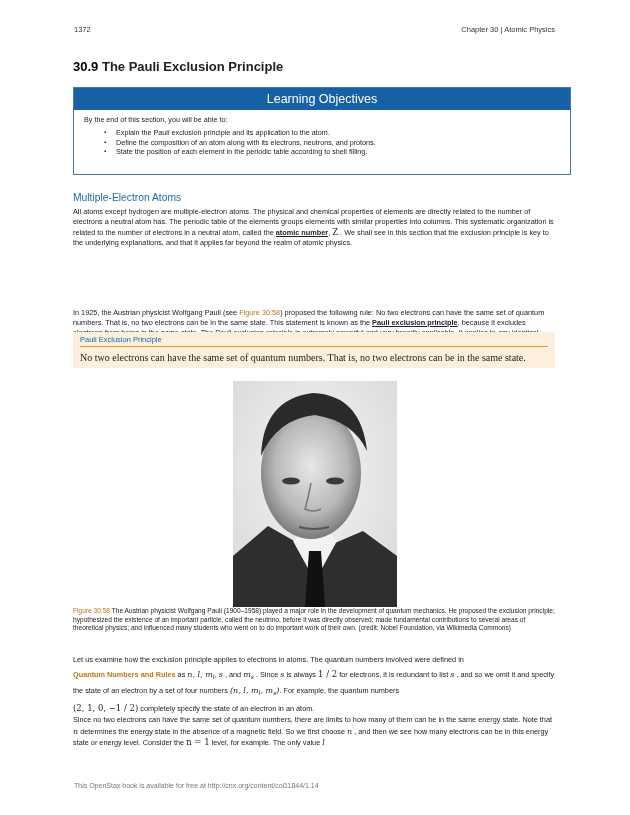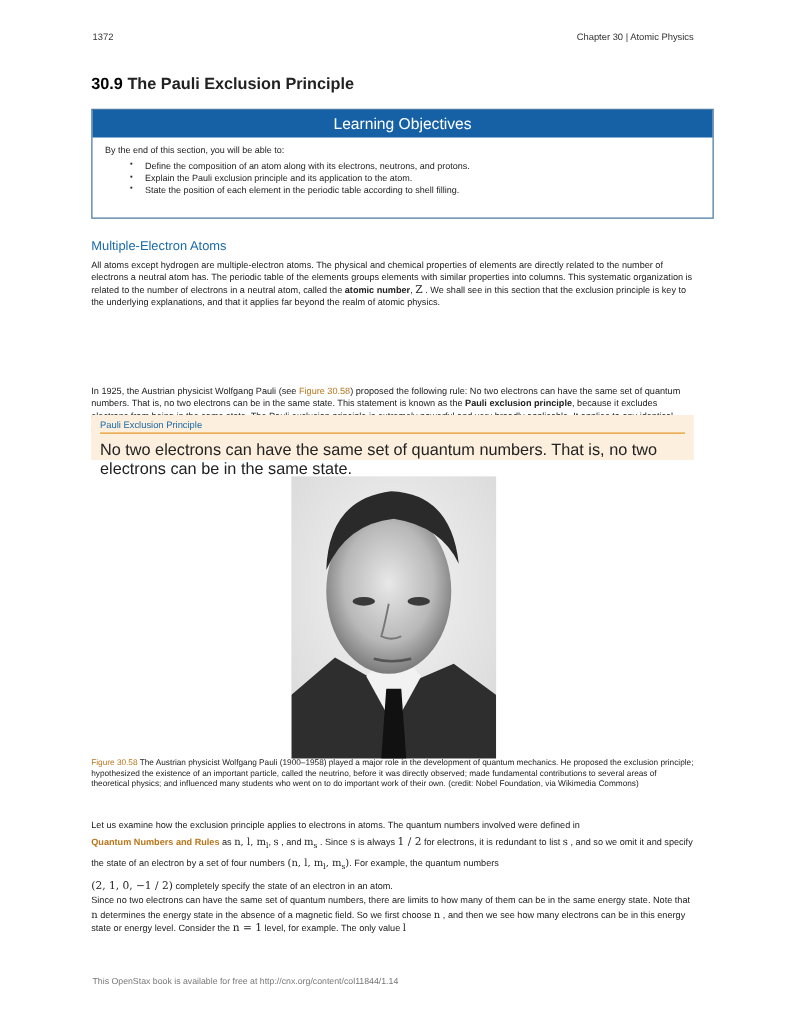--- a/index.html
+++ b/index.html
@@ -12,30 +12,30 @@
   #section-title { left: 73px; top: 59px; font-size: 13px; font-weight: bold; color: #222; }
   #section-title .num { color: #000000; }
   #lo-box { left: 73px; top: 87px; width: 498px; height: 88px; border: 1px solid #4a7aa0; box-sizing: border-box; background: #fff; }
   #lo-head { height: 22px; background: #1661a6; color: #fff; font-size: 12.5px; text-align: center; line-height: 22px; }
   #lo-intro { font-size: 7.2px; margin: 5px 0 0 10px; }
   #lo-list { list-style: none; margin: 4px 0 0 0; padding: 0 0 0 30px; font-size: 7.2px; line-height: 9.6px; }
   #lo-list li { position: relative; padding-left: 12px; }
   #lo-list li::before { content: "\25AA"; position: absolute; left: 0; font-size: 6px; }
   #sub-head { left: 73px; top: 192px; font-size: 10.3px; color: #1a6aa8; }
   .para { left: 73px; width: 482px; font-size: 7.3px; line-height: 10px; color: #222; }
-  .para b { font-weight: bold; }
+  .para b { font-weight: bold; text-decoration: underline; }
   .link { color: #b8761b; }
   .linkb { color: #b8761b; font-weight: bold; }
-  .math { font-family: "DejaVu Serif", serif; font-size: 8px; }
+  .math { font-family: "DejaVu Serif", serif; font-style: italic; font-size: 8px; }
   .mathn { font-family: "DejaVu Serif", serif; font-size: 8.5px; }
   #p1 { top: 207px; }
   #p2 { top: 266px; margin-top: 42px; }
   #callout { left: 73px; top: 332px; width: 482px; height: 36px; background: #fcefdd; box-sizing: border-box; padding: 0 7px; }
   #callout-title { font-size: 7.5px; color: #1a6aa8; padding-top: 3px; padding-bottom: 2px; border-bottom: 1px solid #e89a2a; }
-  #callout-text { font-size: 13px; margin-top: 5px; }
+  #callout-text { font-size: 10px; margin-top: 5px; font-family: Liberation Serif, serif; }
   #photo { left: 233px; top: 381px; width: 164px; height: 226px; overflow: hidden; background: #eeeeee; }
   #caption { left: 73px; top: 607px; width: 482px; font-size: 6.6px; line-height: 8.6px; color: #222; }
   #caption .fig { color: #b8761b; }
   #p3 { top: 653px; line-height: 14px; }
   #p4 { top: 714px; line-height: 11.5px; }
   #footer { left: 74px; top: 782px; font-size: 7px; color: #777; }
 </style>
 </head>
 <body>
 
@@ -44,22 +44,22 @@
 
 <div class="abs" id="section-title">
   <span class="num">30.9</span>
   <span>The Pauli Exclusion Principle</span>
 </div>
 
 <div class="abs" id="lo-box">
   <div id="lo-head">Learning Objectives</div>
   <div id="lo-intro">By the end of this section, you will be able to:</div>
   <ul id="lo-list">
+    <li>Explain the Pauli exclusion principle and its application to the atom.</li>
     <li>Define the composition of an atom along with its electrons, neutrons, and protons.</li>
-    <li>Explain the Pauli exclusion principle and its application to the atom.</li>
     <li>State the position of each element in the periodic table according to shell filling.</li>
   </ul>
 </div>
 
 <div class="abs" id="sub-head">Multiple-Electron Atoms</div>
 
 <div class="abs para" id="p1"><span>All atoms except hydrogen are multiple-electron atoms. The physical and chemical properties of elements are directly related to the number of electrons a neutral atom has. The periodic table of the elements groups elements with similar properties into columns. This systematic organization is related to the number of electrons in a neutral atom, called the </span><b>atomic number</b><span>, </span><span class="mathn">Z</span><span> . We shall see in this section that the exclusion principle is key to the underlying explanations, and that it applies far beyond the realm of atomic physics.</span></div>
 
 <div class="abs para" id="p2"><span>In 1925, the Austrian physicist Wolfgang Pauli (see </span><span class="link">Figure 30.58</span><span>) proposed the following rule: No two electrons can have the same set of quantum numbers. That is, no two electrons can be in the same state. This statement is known as the </span><b>Pauli exclusion principle</b><span>, because it excludes electrons from being in the same state. The Pauli exclusion principle is extremely powerful and very broadly applicable. It applies to any identical particles with half-integral intrinsic spin—that is, having </span><span class="mathn" style="font-size:9px">s = 1/2, 3/2, ...</span><span> Thus no two electrons can have the same set of quantum numbers.</span></div>
 

